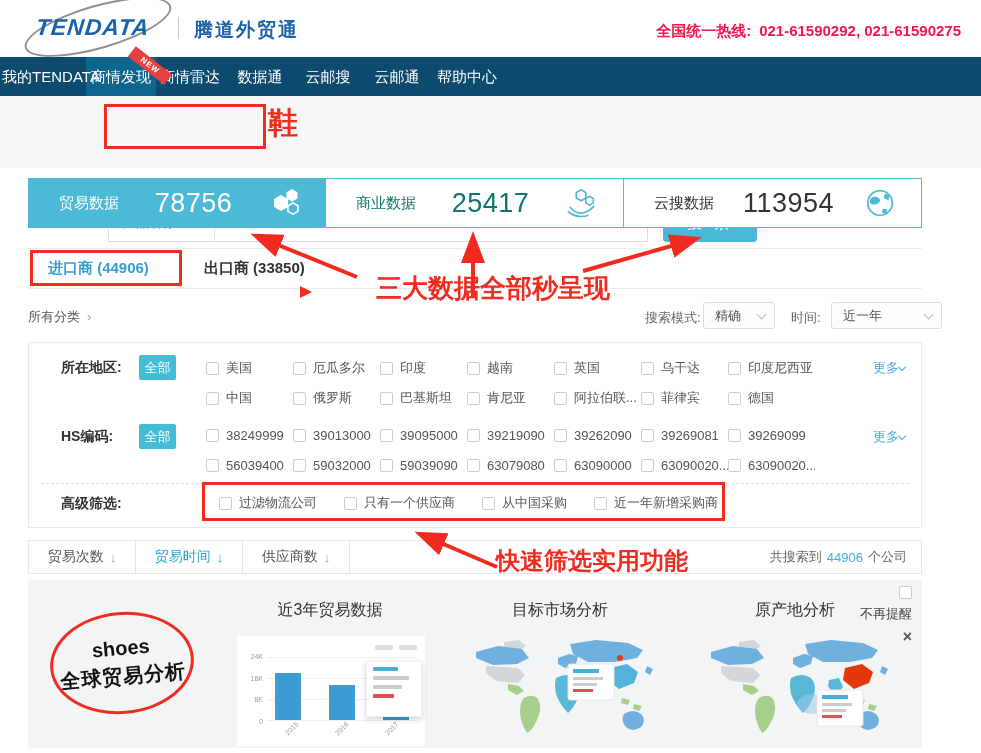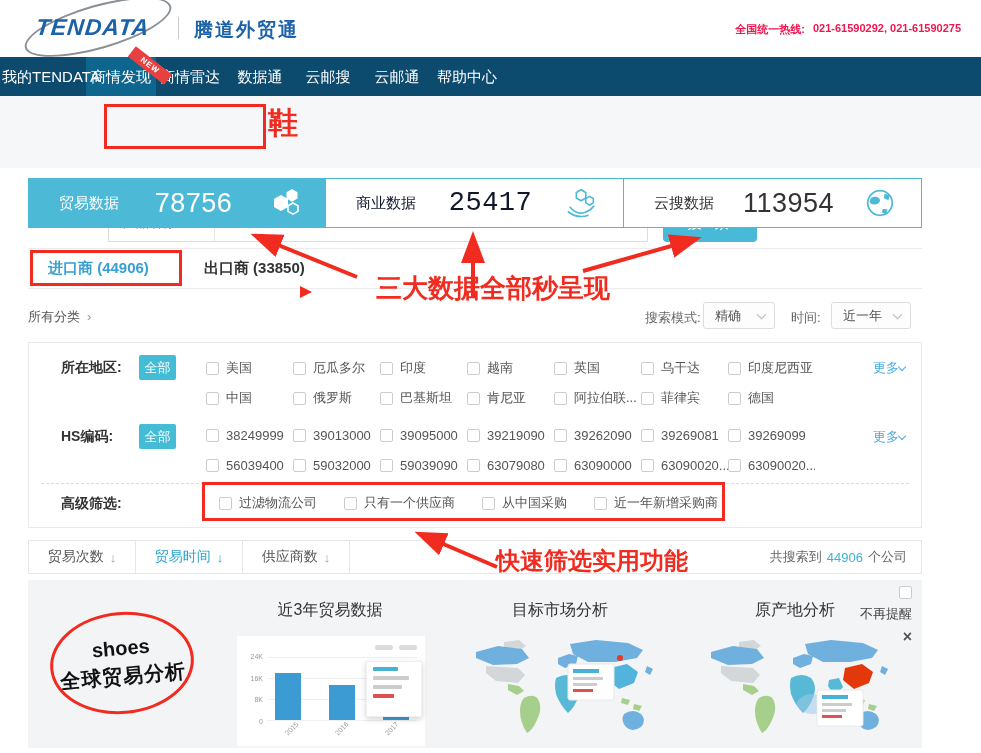--- a/index.html
+++ b/index.html
@@ -7,42 +7,42 @@
   body { font-family:"Liberation Sans","DejaVu Sans",sans-serif; color:#333; background:#fff; }
   .page { position:relative; width:981px; height:753px; overflow:hidden; background:#fff; }
 
   
   .header { position:absolute; left:0; top:0; width:981px; height:57px; background:#fff; }
   .logo-wrap { position:absolute; left:36px; top:14px; width:160px; height:30px; }
   .logo-text { font-size:23px; font-weight:800; font-style:italic; color:#1b62a8; letter-spacing:1px; transform:skewX(-6deg); display:inline-block; position:relative; z-index:2; }
   .logo-swoosh { position:absolute; left:-14px; top:-9px; width:152px; height:44px; border:2px solid #8a9096; border-radius:50%; transform:rotate(-16deg); z-index:1; }
   .logo-divider { position:absolute; left:178px; top:17px; width:1px; height:22px; background:#ccc; }
   .brand { position:absolute; left:194px; top:17px; font-size:19px; font-weight:bold; color:#1b62a8; letter-spacing:2px; }
-  .hotline { position:absolute; right:20px; top:22px; font-size:11px; font-weight:bold; color:#f0164f; display:flex; gap:8px;justify-content:center; }
+  .hotline { position:absolute; right:20px; top:22px; font-size:15px; font-weight:bold; color:#f0164f; display:flex; gap:8px;justify-content:center; }
 
   
   .nav { position:absolute; left:0; top:57px; width:981px; height:51px; background:#0c4a6e; }
   .nav-active-bg { position:absolute; left:86px; top:0; width:70px; height:39px; background:#0e668f; overflow:hidden; }
   .nav-item { position:absolute; top:0; height:39px; line-height:39px; color:#fff; font-size:15px; transform:translateX(-50%); white-space:nowrap; cursor:pointer; z-index:2; }
   .nav-ribbon { position:absolute; left:127px; top:2px; width:46px; height:13px; background:#e64040; color:#fff; font-size:8px; font-weight:bold; text-align:center; line-height:13px; transform:rotate(38deg); z-index:3; letter-spacing:1px; }
 
   
   .search-strip { position:absolute; left:0; top:96px; width:981px; height:72px; background:#f6f7f8; }
   .search-box { position:absolute; left:108px; top:108px; width:540px; height:38px; background:#fff; border:1px solid #ddd; display:flex; align-items:center; }
   .search-cat { width:106px; height:100%; display:flex; align-items:center; padding-left:14px; border-right:1px solid #e8e8e8; font-size:13px; color:#333; gap:9px; cursor:pointer; }
   .search-input { border:none; outline:none; flex:1; height:100%; padding-left:14px; font-size:14px; color:#333; font-family:inherit; background:transparent; }
   .search-btn { position:absolute; left:663px; top:109px; width:94px; height:37px; background:#49b9d8; color:#fff; font-size:15px; border:none; border-radius:4px; letter-spacing:4px; cursor:pointer; font-family:inherit; }
 
   
   .stats { position:absolute; left:28px; top:178px; width:894px; height:50px; border:1px solid #4cb9d6; display:flex; background:#fff; }
   .stat { flex:1; display:flex; align-items:center; padding:0 24px 0 30px; }
   .stat .lbl { font-size:15px; }
   .stat .val { font-size:27px; margin:0 auto; letter-spacing:0.5px; }
   .stat-1 { background:#4cb9d6; color:#fff; }
-  .stat-2 { color:#0f172a;font-family:Liberation Mono, monospace; }
+  .stat-2 { color:#0f766e; }
   .stat-3 { color:#333; border-left:1px solid #4cb9d6; }
   .stat-icon { width:34px; height:34px; flex:none; }
 
   
   .tabs-panel { position:absolute; left:28px; top:248px; width:894px; height:41px; border-top:1px solid #ececec; border-bottom:1px solid #ececec; background:#fff; display:flex; align-items:center; padding-left:20px; gap:55px; }
   .tab-imp { color:#36a0d2; font-size:15px; font-weight:bold; cursor:pointer; }
   .tab-exp { color:#333; font-size:15px; font-weight:bold; cursor:pointer; }
 
   
   .all-cat { position:absolute; left:28px; top:308px; font-size:13px; color:#555; cursor:pointer; }
@@ -186,21 +186,21 @@
     <span class="tab-exp">出口商 (33850)</span>
   </div>
 
   <div class="all-cat">所有分类</div>
   <span class="tb-label" style="left:645px">搜索模式:</span>
   <div class="select" style="left:703px; width:72px">
     <span>精确</span>
     <span class="chev"></span>
   </div>
   <span class="tb-label" style="left:791px">时间:</span>
-  <div class="select" style="left:831px; width:80px">
+  <div class="select" style="left:831px; width:111px">
     <span>近一年</span>
     <span class="chev"></span>
   </div>
 
   <div class="filter-panel">
     <span class="flabel" style="top:16px">所在地区:</span>
     <span class="badge" style="top:12px">全部</span>
     <div class="cbrow" style="top:16px">
 
         <label class="cb-item">

